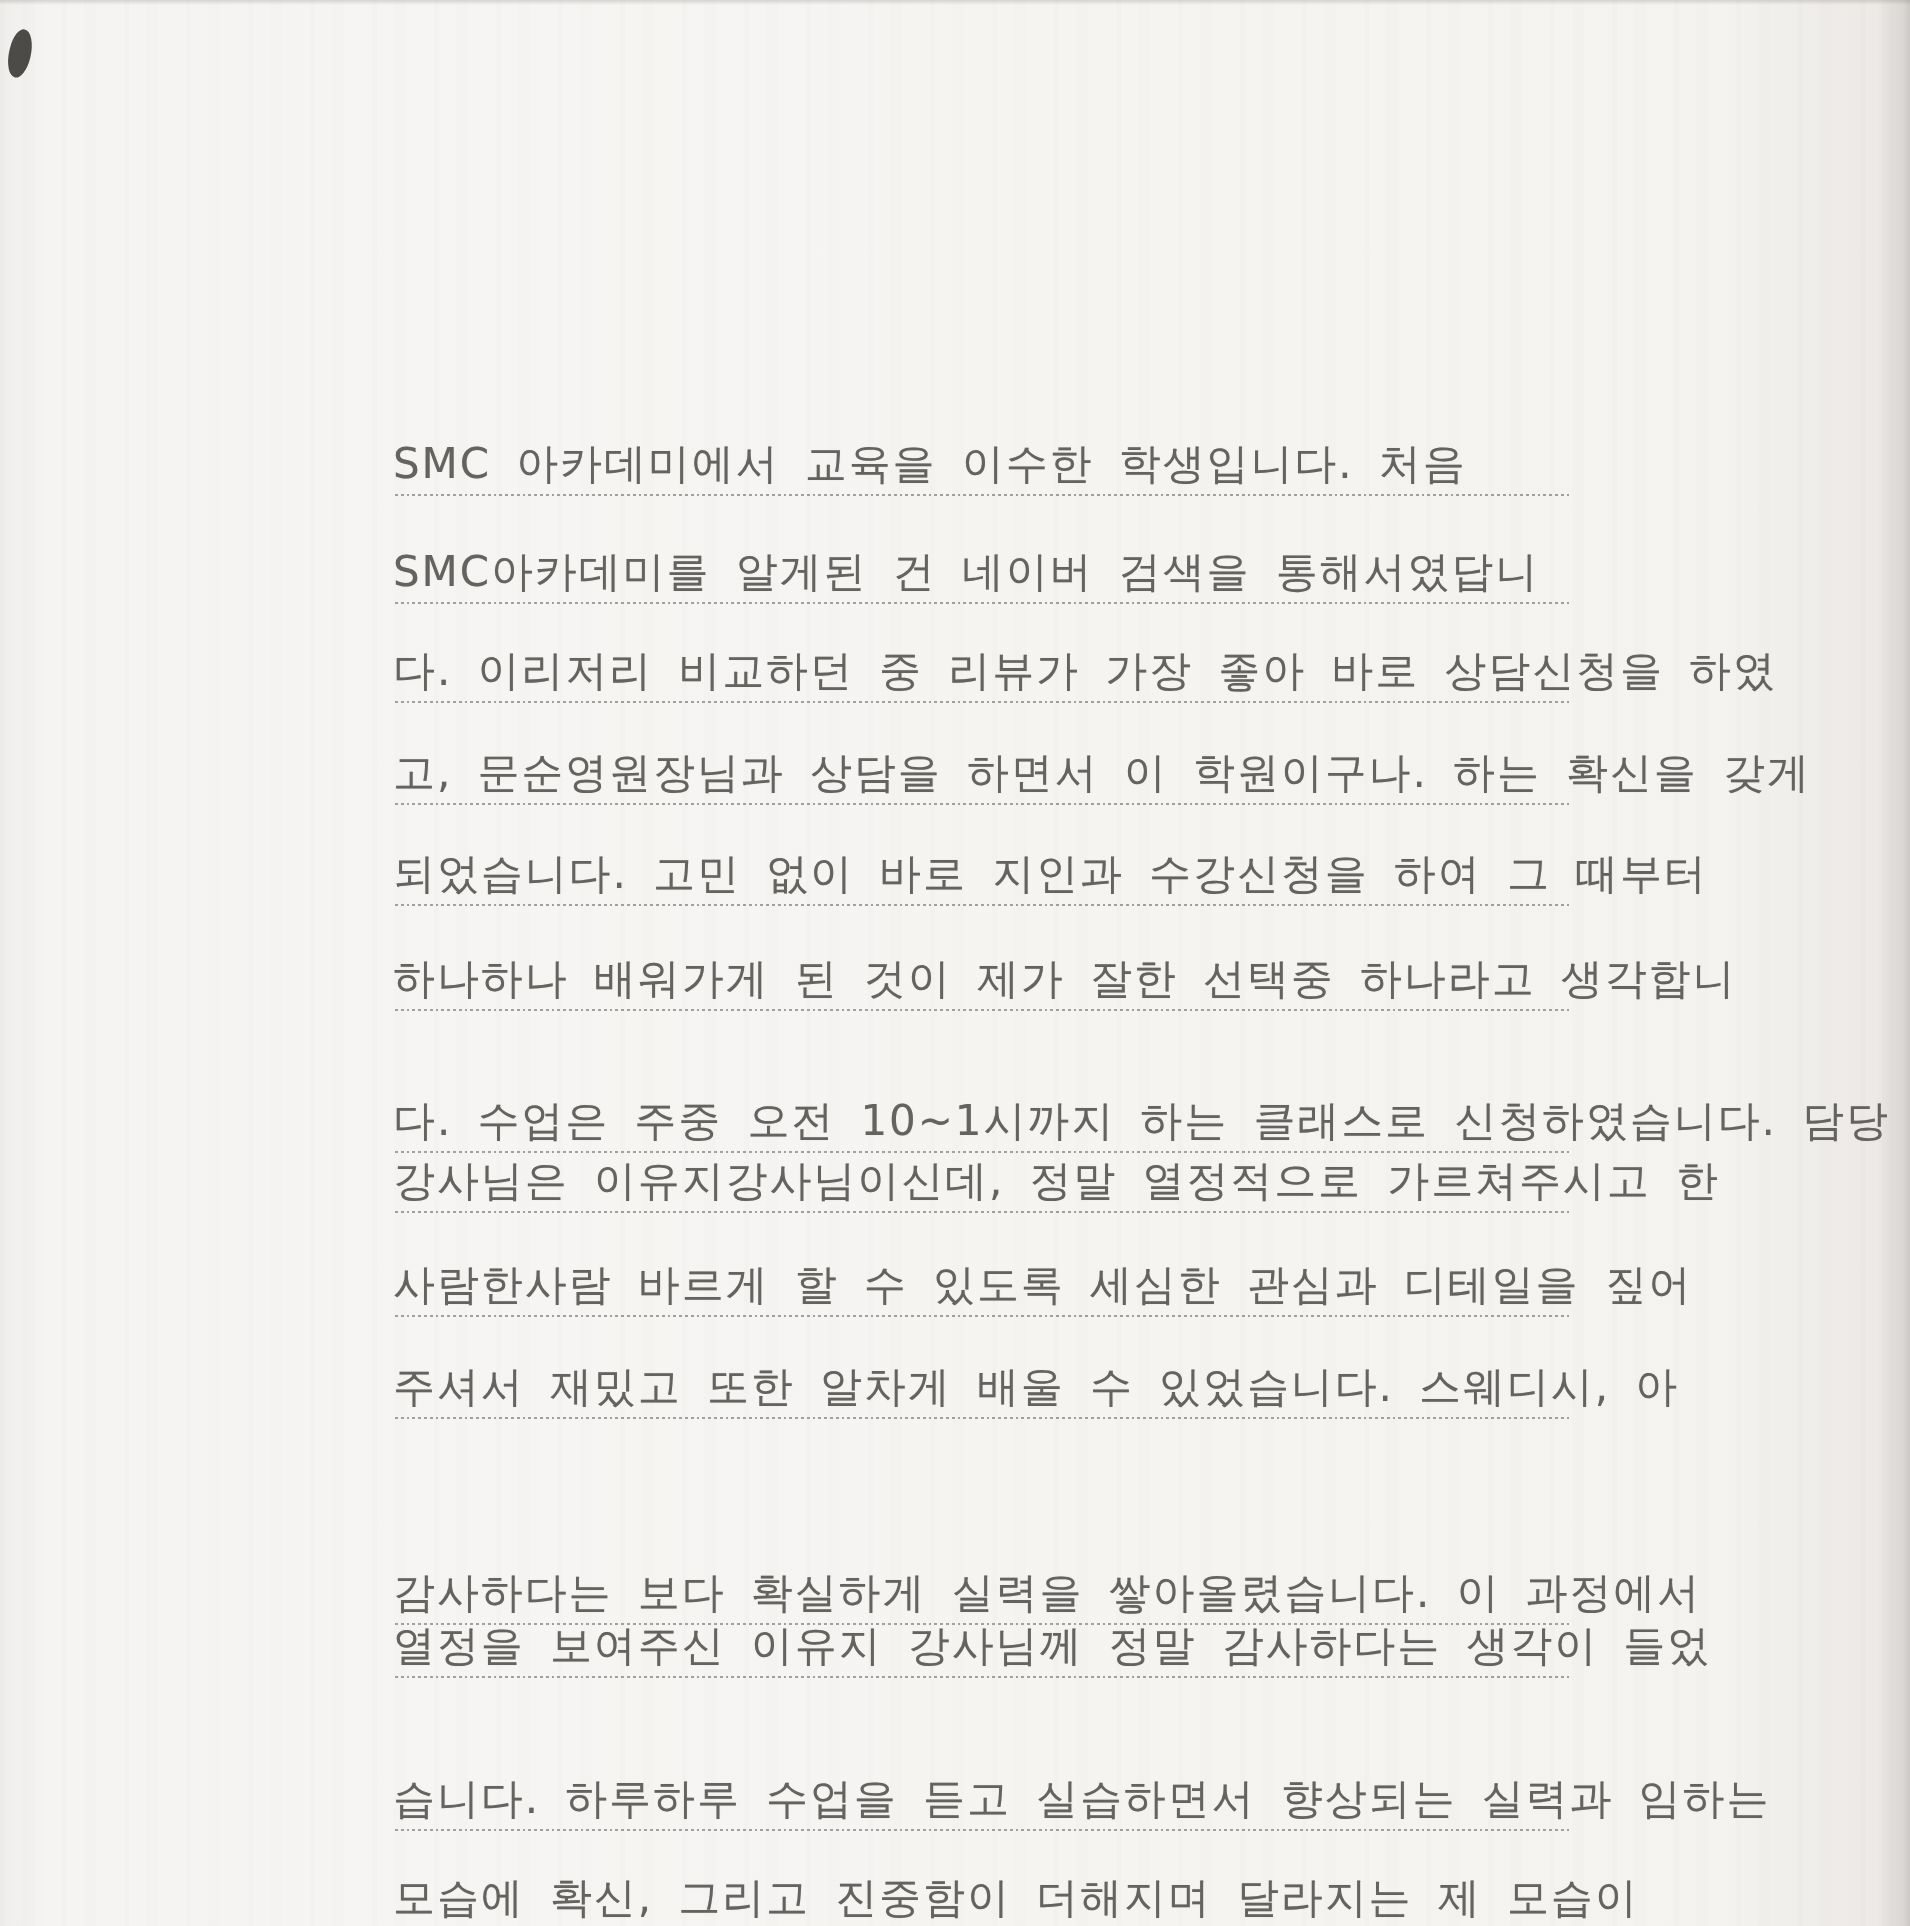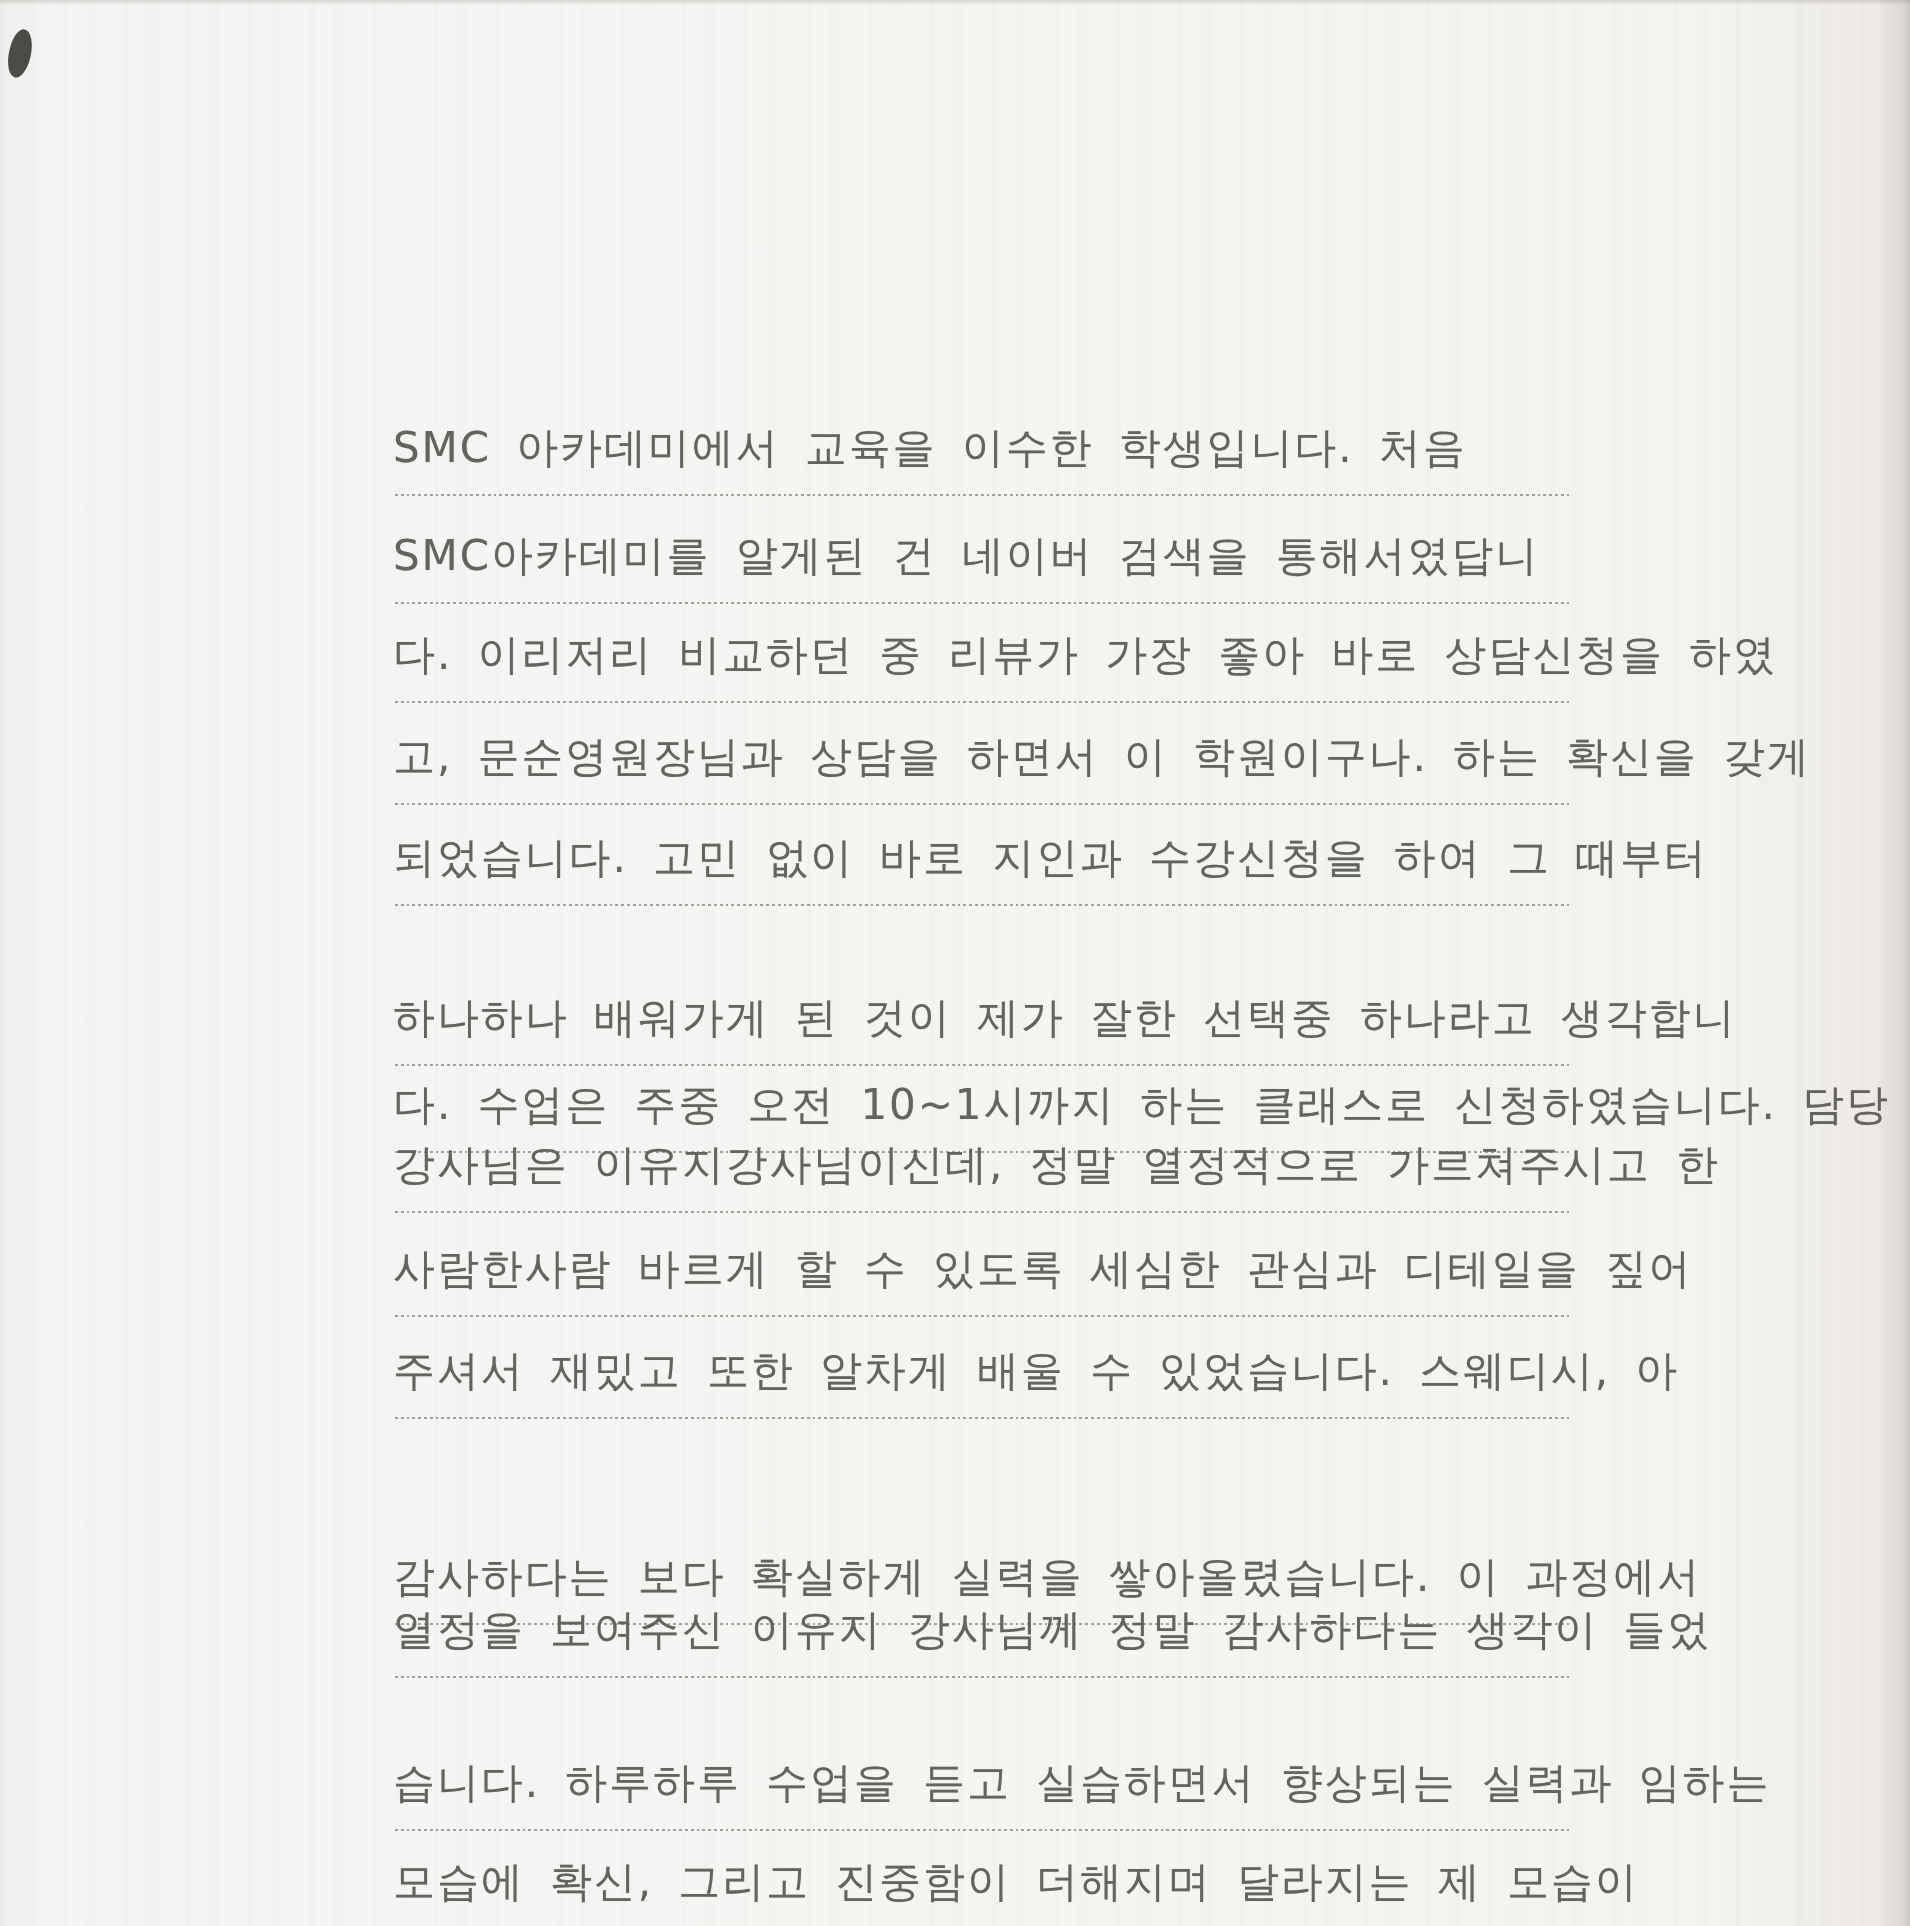--- a/index.html
+++ b/index.html
@@ -47,21 +47,21 @@
     transform: rotate(13deg);
     opacity: 0.88;
   }
 
   .hline {
     position: absolute;
     left: 393px;
     width: 1179px;
     height: 92px;
     display: flex;
-    align-items: center;
+    align-items: flex-end;
     padding-bottom: 3.9px;
     box-sizing: border-box;
     color: #65635f;
     font-size: 42px;
     letter-spacing: 1.9px;
     word-spacing: 10px;
     white-space: nowrap;
     text-shadow: 0 0 0.8px rgba(98, 95, 90, 0.35);
   }
   .hline.ruled::after {
@@ -91,21 +91,21 @@
     </div>
   <div class="hline ruled" style="top:713px">
       <span>고,  문순영원장님과  상담을  하면서  이  학원이구나.  하는  확신을  갖게</span>
     </div>
   <div class="hline ruled" style="top:611px">
       <span>다.  이리저리  비교하던  중  리뷰가 가장 좋아  바로 상담신청을  하였</span>
     </div>
   <div class="hline ruled" style="top:814px">
       <span>되었습니다.  고민 없이  바로 지인과  수강신청을  하여  그 때부터</span>
     </div>
-  <div class="hline ruled" style="top:974px">
+  <div class="hline ruled" style="top:919px">
       <span>하나하나  배워가게  된 것이  제가  잘한  선택중  하나라고  생각합니</span>
     </div>
   <div class="hline ruled" style="top:1061px">
       <span>다.  수업은  주중  오전  10~1시까지  하는  클래스로  신청하였습니다.  담당</span>
     </div>
   <div class="hline ruled" style="top:1121px">
       <span>강사님은  이유지강사님이신데,  정말  열정적으로  가르쳐주시고  한</span>
     </div>
   <div class="hline ruled" style="top:1327px">
       <span>주셔서  재밌고  또한  알차게  배울  수  있었습니다.  스웨디시,  아</span>

